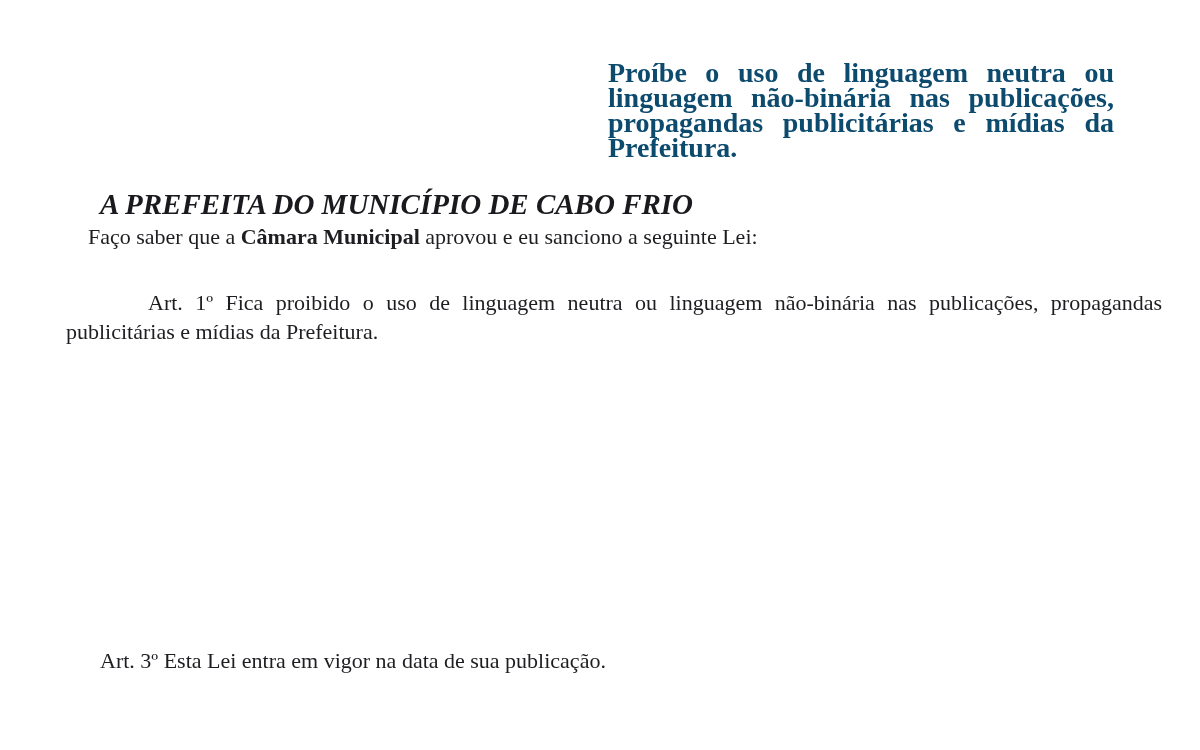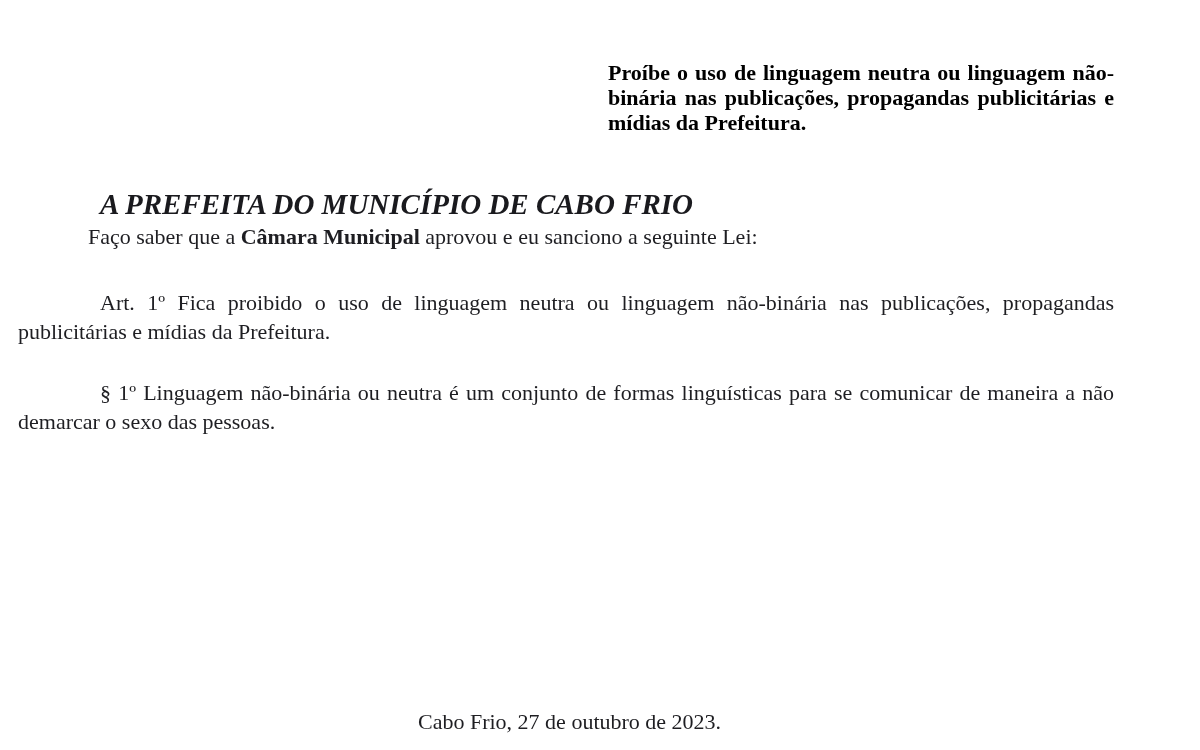--- a/index.html
+++ b/index.html
@@ -19,25 +19,25 @@
       position: absolute;
       left: 0; top: 0;
       width: 1200px; height: 750px;
     }
     .ementa {
       position: absolute;
       left: 608px;
       top: 60px;
       width: 506px;
       font-weight: bold;
-      font-size: 22px;
+      font-size: 28px;
       line-height: 25px;
       text-align: justify;
       text-align-last: left;
-      color: #000000;
+      color: #0c4a6e;
     }
     .heading {
       position: absolute;
       left: 100px;
       top: 190px;
       font-weight: bold;
       font-size: 29px;
       line-height: 28px;
       color: #1a1a1e;
       white-space: nowrap;
@@ -55,21 +55,21 @@
     .para {
       position: absolute;
       left: 18px;
       width: 1096px;
       font-size: 22px;
       line-height: 29px;
       text-align: justify;
       text-align-last: left;
       text-indent: 82px;
     }
-    .p-art1 { top: 288px; }
+    .p-art1 { top: 288px; margin-left: 48px; }
     .p-par1 { top: 378px; }
     .p-par2 { top: 466px; }
     .p-art2 { top: 556px; }
     .p-art3 { top: 646px; }
     .signature {
       position: absolute;
       left: 418px;
       top: 708px;
       font-size: 22px;
       line-height: 28px;
@@ -82,20 +82,19 @@
 <div class="doc">
 
   <div class="ementa">Proíbe o uso de linguagem neutra ou linguagem não-binária nas publicações, propagandas publicitárias e mídias da Prefeitura.</div>
 
   <div class="heading">A PREFEITA DO MUNICÍPIO DE CABO FRIO</div>
 
   <div class="enact"><span>Faço saber que a </span><b>Câmara Municipal</b><span> aprovou e eu sanciono a seguinte Lei:</span></div>
 
   <div class="para p-art1">Art. 1º Fica proibido o uso de linguagem neutra ou linguagem não-binária nas publicações, propagandas publicitárias e mídias da Prefeitura.</div>
 
-  <div class="para p-par1">§ 1º Linguagem não-binária ou neutra é um conjunto de formas linguísticas para se comunicar de maneira a não demarcar o sexo das pessoas.</div>
 
 
 
+  <div class="para p-art3">Art. 3º Esta Lei entra em vigor na data de sua publicação.</div>
 
-  <div class="signature">Cabo Frio, 27 de outubro de 2023.</div>
 
 </div>
 
 </body></html>

